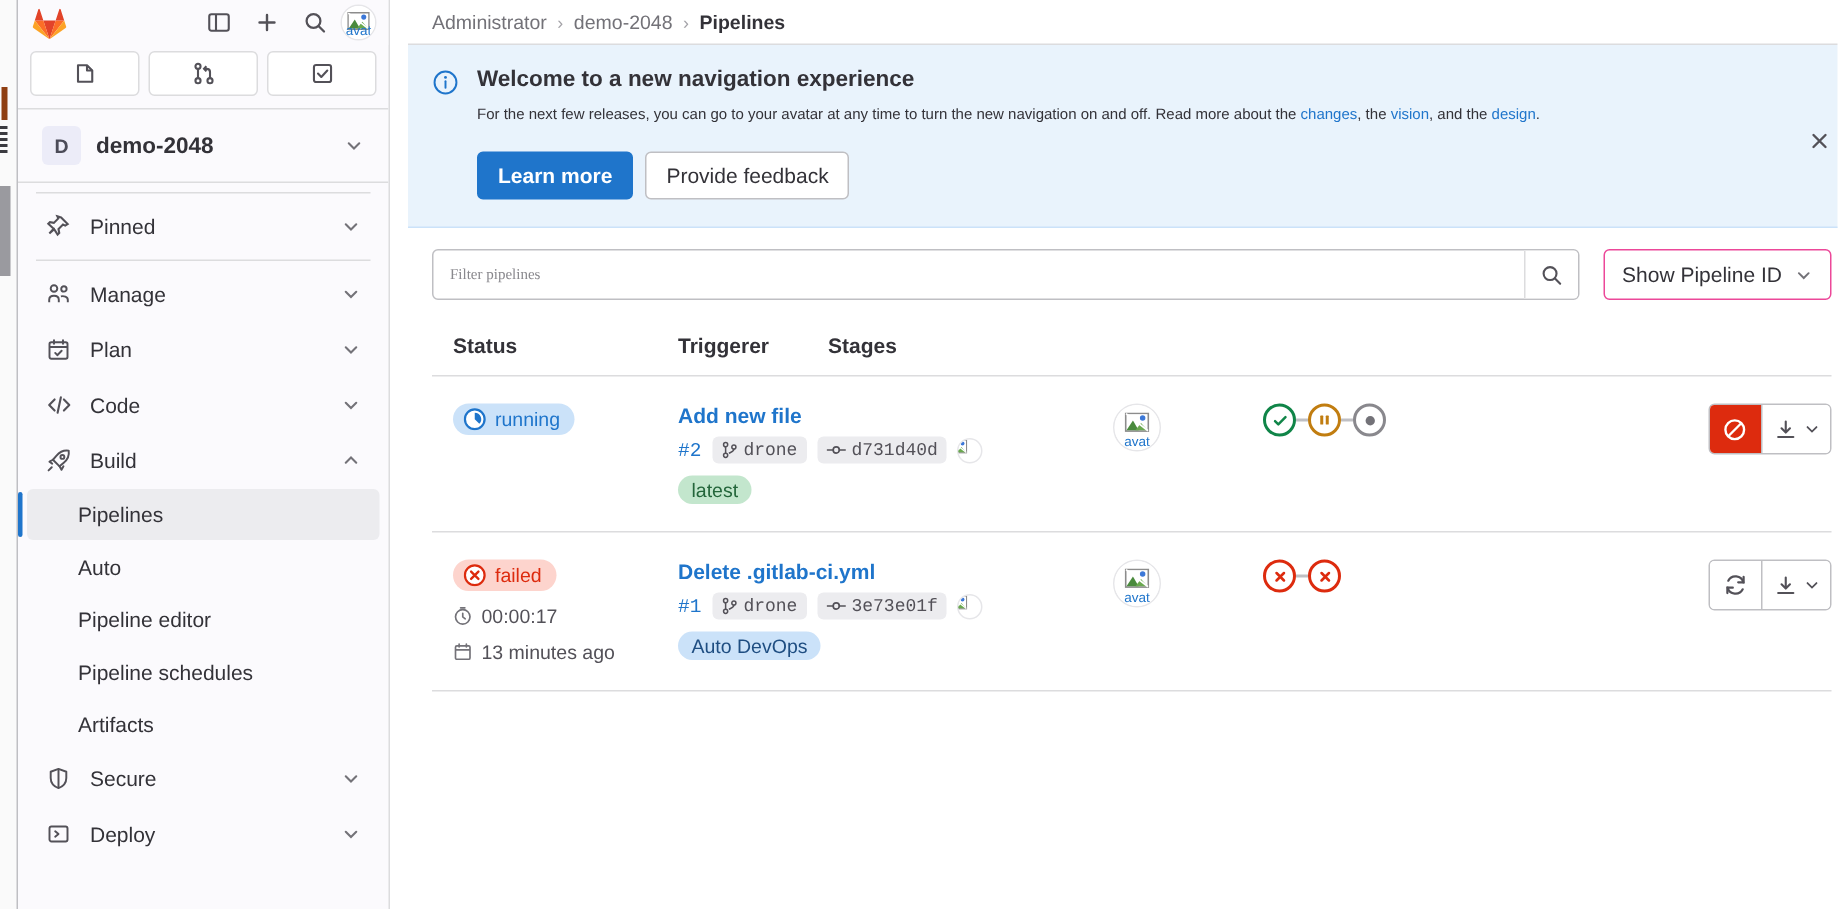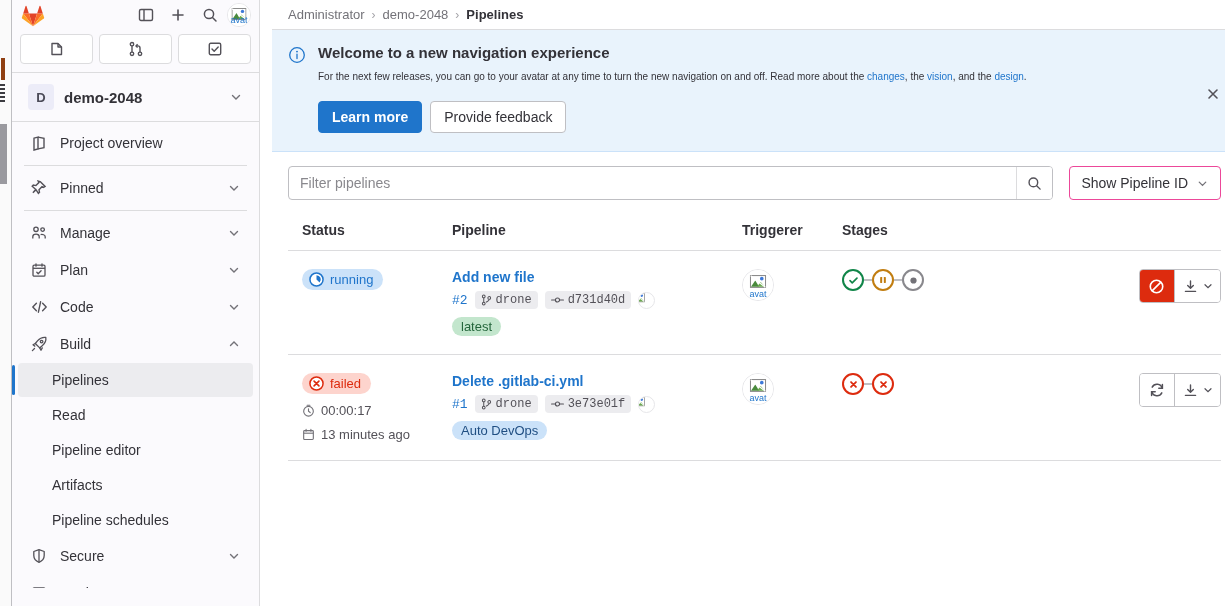--- a/index.html
+++ b/index.html
@@ -89,21 +89,21 @@
   .tab:first-child { padding-left:4px;}
   .tab.active { color:#333238; font-weight:600;}
   .tab.active::after { content:""; position:absolute; left:0; right:0; bottom:0; height:2px; background:#6666c4;}
   .tab-badge { background:#dcdcde; color:#333238; font-size:12px; font-weight:400;
                border-radius:10px; padding:1px 7px; line-height:15px;}
   .tabbar-actions { display:flex; gap:8px; align-items:center; padding-bottom:7px;}
 
   
   .filter-row { display:flex; gap:16px; padding:14px 16px 12px 16px; background:#fff;}
   .filter-box { flex:1; display:flex; border:1px solid #bfbfc3; border-radius:4px; background:#fff; height:34px; overflow:hidden;}
-  .filter-input { flex:1; border:none; outline:none; padding:0 11px; font-size:14px; font-family:Liberation Sans, sans-serif; color:#000000; background:transparent;}
+  .filter-input { flex:1; border:none; outline:none; padding:0 11px; font-size:10px; font-family:Liberation Serif, serif; color:#000000; background:transparent;}
   .filter-input::placeholder { color:#89888d;}
   .filter-search-btn { width:36px; border-left:1px solid #dcdcde; display:flex; align-items:center;
                        justify-content:center; color:#535158; cursor:pointer; background:#fff;}
   .select-btn { height:34px; border:1px solid #ec4899; border-radius:4px; background:#fff;
                 display:flex; align-items:center; gap:8px; padding:0 11px; font-size:14px; color:#333238; cursor:pointer;}
 
   
   .tbl { padding:0 16px;}
   .thead { display:flex; align-items:center; padding:10px 0 12px 14px; border-bottom:1px solid #dcdcde;
            font-size:14px; font-weight:600; color:#333238;}
@@ -246,29 +246,20 @@
       <svg width="14" height="14" viewBox="0 0 14 14" fill="none" stroke="currentColor" stroke-width="1.4" stroke-linecap="round">
           <path d="M3.5 5.5L7 9l3.5-3.5"></path>
         </svg>
     </div>
   </div>
 
   <div class="sb-divider"></div>
 
   <div class="nav-scroll">
 
-    <div class="nav-item">
-      <span class="nav-ico">
-        <svg width="16" height="16" viewBox="0 0 16 16" fill="none" stroke="currentColor" stroke-width="1.4">
-          <path d="M3 3.2l4-1.1v11.8l-4 1.1z"></path>
-            <path d="M7 2.1l6 1.3v9.2l-6 1.3"></path>
-        </svg>
-      </span>
-      <span class="nav-label">Project overview</span>
-    </div>
 
     <div class="nav-sep"></div>
 
     <div class="nav-item">
       <span class="nav-ico">
         <svg width="16" height="16" viewBox="0 0 16 16" fill="none" stroke="currentColor" stroke-width="1.4" stroke-linecap="round">
           <path d="M9.6 1.9l4.5 4.5-1.6 1-1.5-.7-3 3 .5 2.6-1.1 1.1-2.3-3.6-3.2 2.9 2.9-3.2L1.2 6.2l1.1-1.1 2.6.5 3-3-.7-1.5z"></path>
         </svg>
       </span>
       <span class="nav-label">Pinned</span>
@@ -345,30 +336,30 @@
         <svg width="14" height="14" viewBox="0 0 14 14" fill="none" stroke="currentColor" stroke-width="1.4" stroke-linecap="round">
             <path d="M3.5 8.5L7 5l3.5 3.5"></path>
           </svg>
       </span>
     </div>
 
     <div class="subnav-item active">
       <span>Pipelines</span>
     </div>
     <div class="subnav-item">
-      <span>Read</span>
+      <span>Auto</span>
     </div>
     <div class="subnav-item">
       <span>Pipeline editor</span>
     </div>
     <div class="subnav-item">
+      <span>Pipeline schedules</span>
+    </div>
+    <div class="subnav-item">
       <span>Artifacts</span>
-    </div>
-    <div class="subnav-item">
-      <span>Pipeline schedules</span>
     </div>
 
     <div class="nav-item">
       <span class="nav-ico">
         <svg width="16" height="16" viewBox="0 0 16 16" fill="none" stroke="currentColor" stroke-width="1.3" stroke-linejoin="round">
           <path d="M8 1.6l5.2 1.9v4.1c0 3.2-2.2 5.6-5.2 6.8-3-1.2-5.2-3.6-5.2-6.8V3.5z"></path>
             <path d="M8 2v12"></path>
         </svg>
       </span>
       <span class="nav-label">Secure</span>
@@ -449,21 +440,20 @@
         <svg width="13" height="13" viewBox="0 0 14 14" fill="none" stroke="currentColor" stroke-width="1.4" stroke-linecap="round">
             <path d="M3.5 5.5L7 9l3.5-3.5"></path>
           </svg>
       </span>
     </div>
   </div>
 
   <div class="tbl">
     <div class="thead">
       <div class="col-status">Status</div>
-      <div class="col-pipeline">Pipeline</div>
       <div class="col-triggerer">Triggerer</div>
       <div class="col-stages">Stages</div>
       <div class="col-actions"></div>
     </div>
 
     <div class="trow">
       <div class="col-status">
         <div class="status-badge sb-running">
           <span>
             <svg width="15" height="15" viewBox="0 0 16 16" fill="none">

